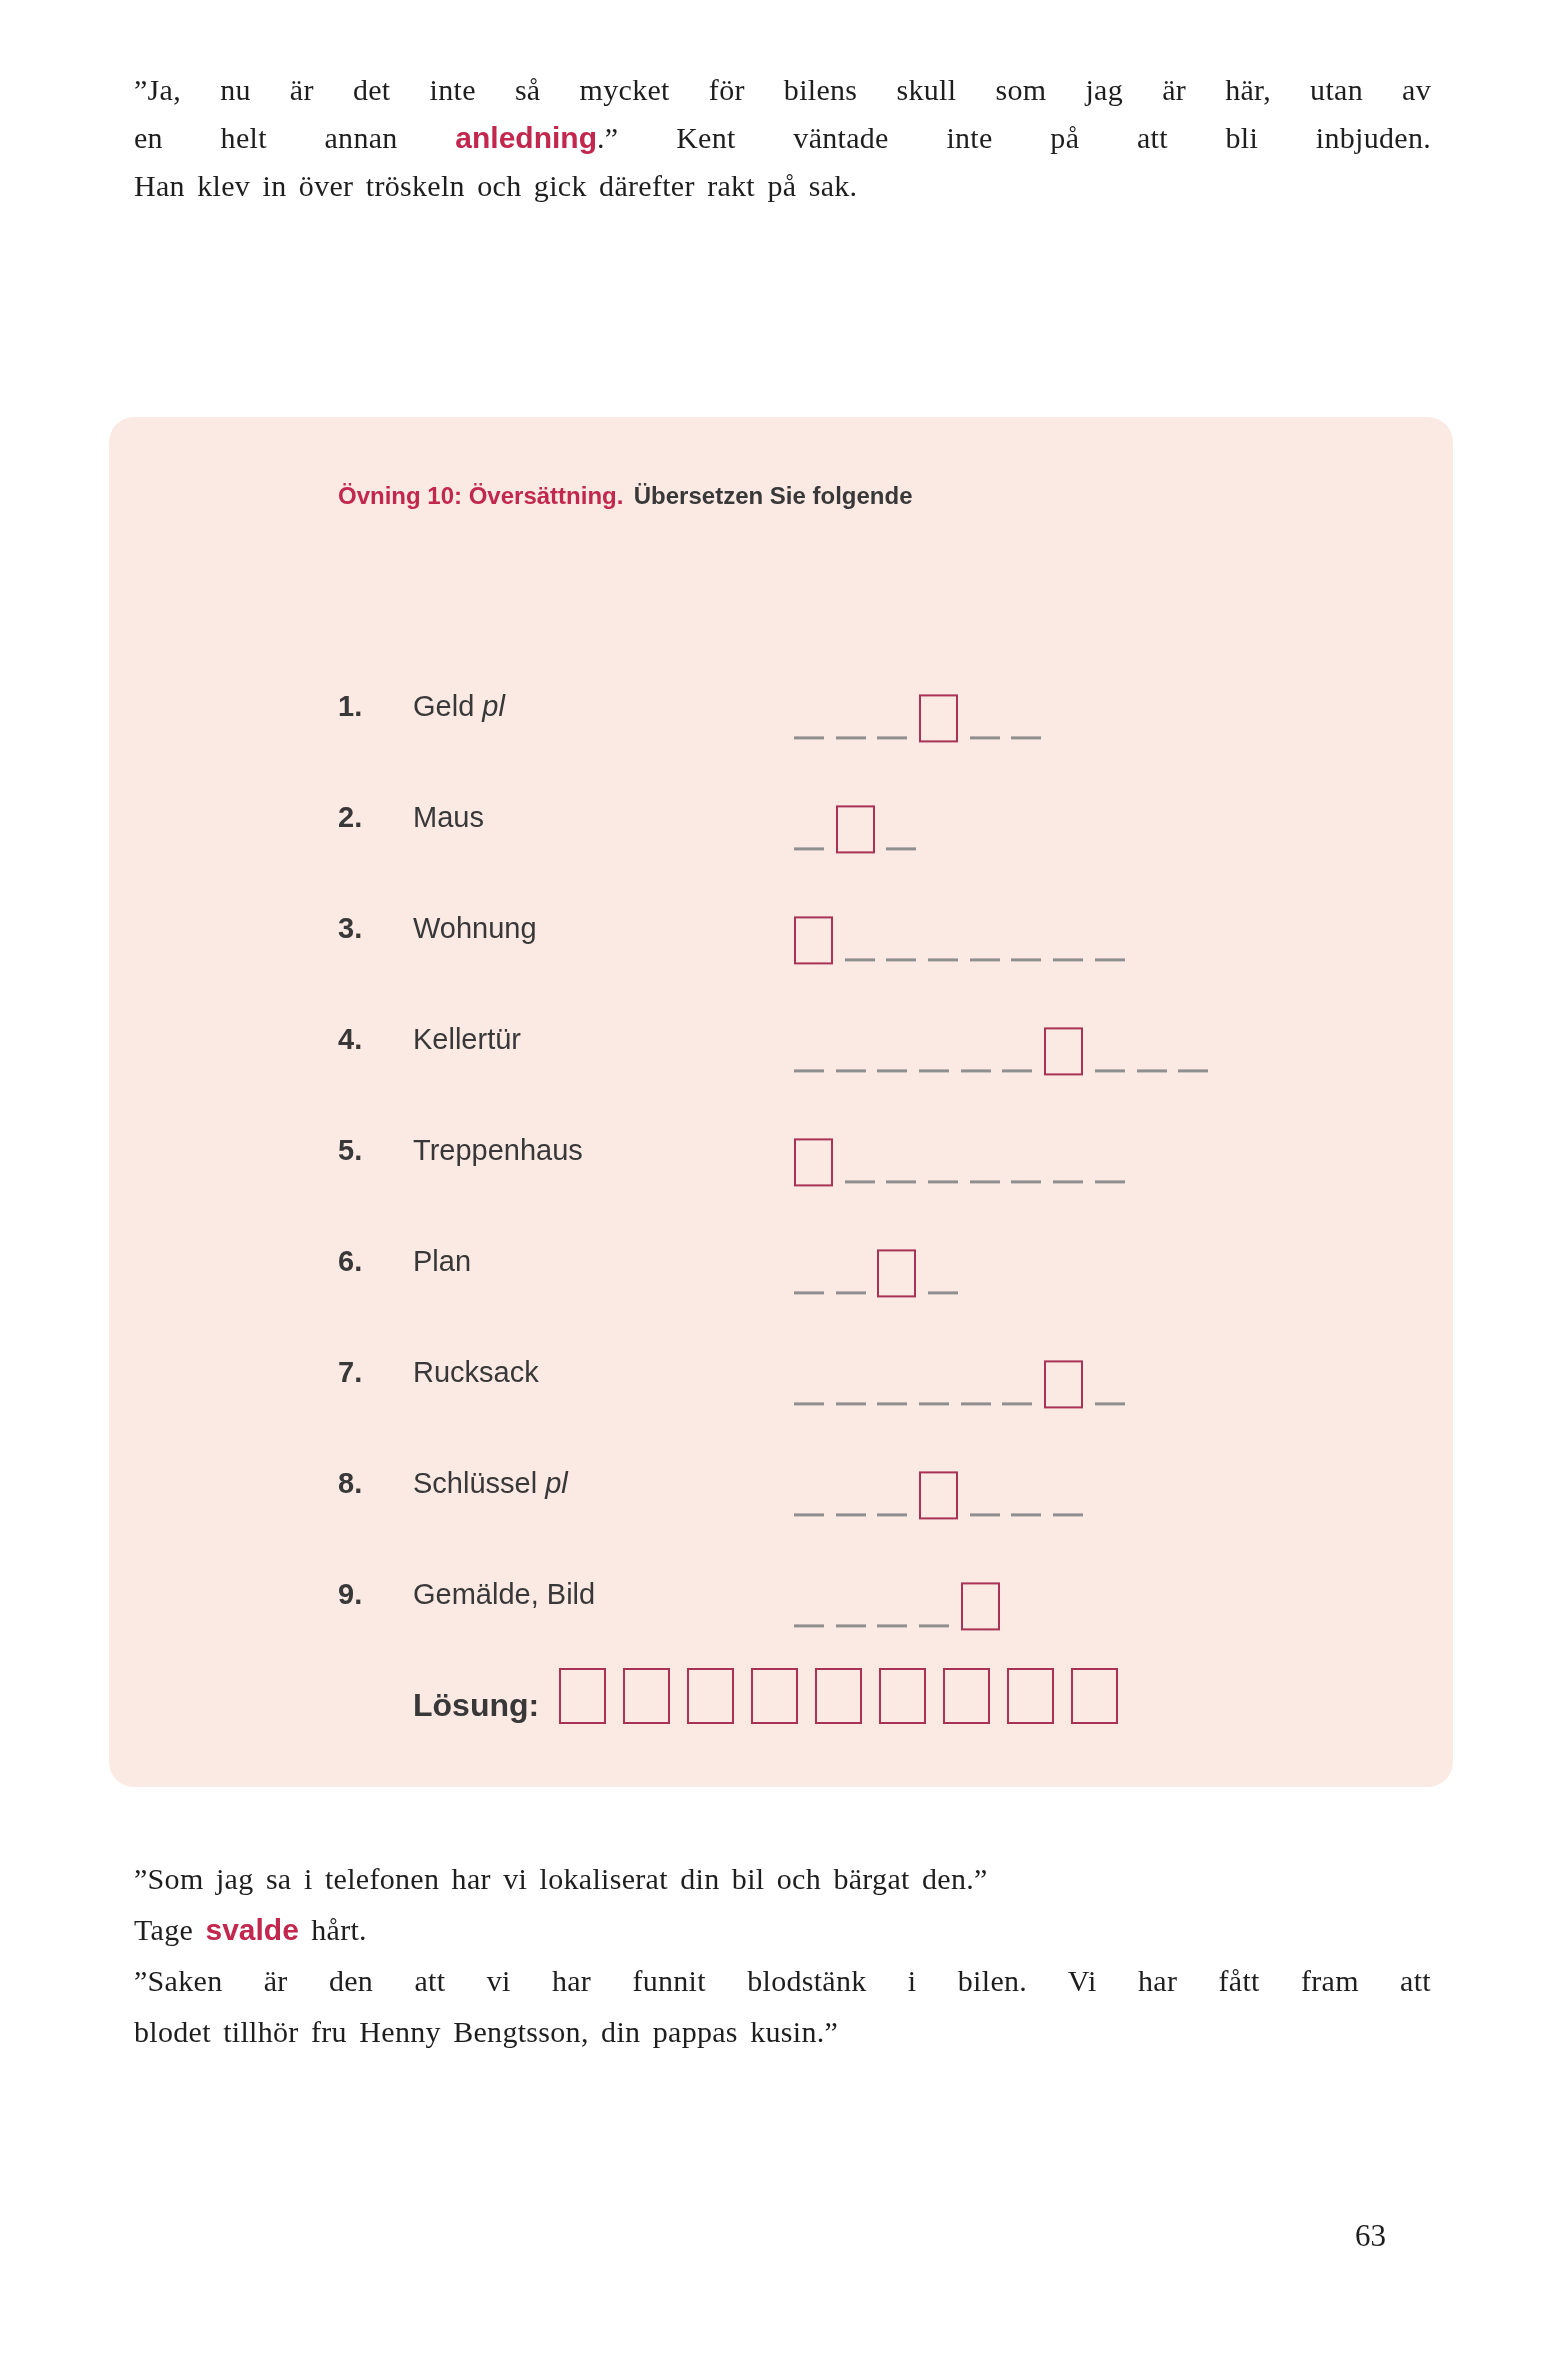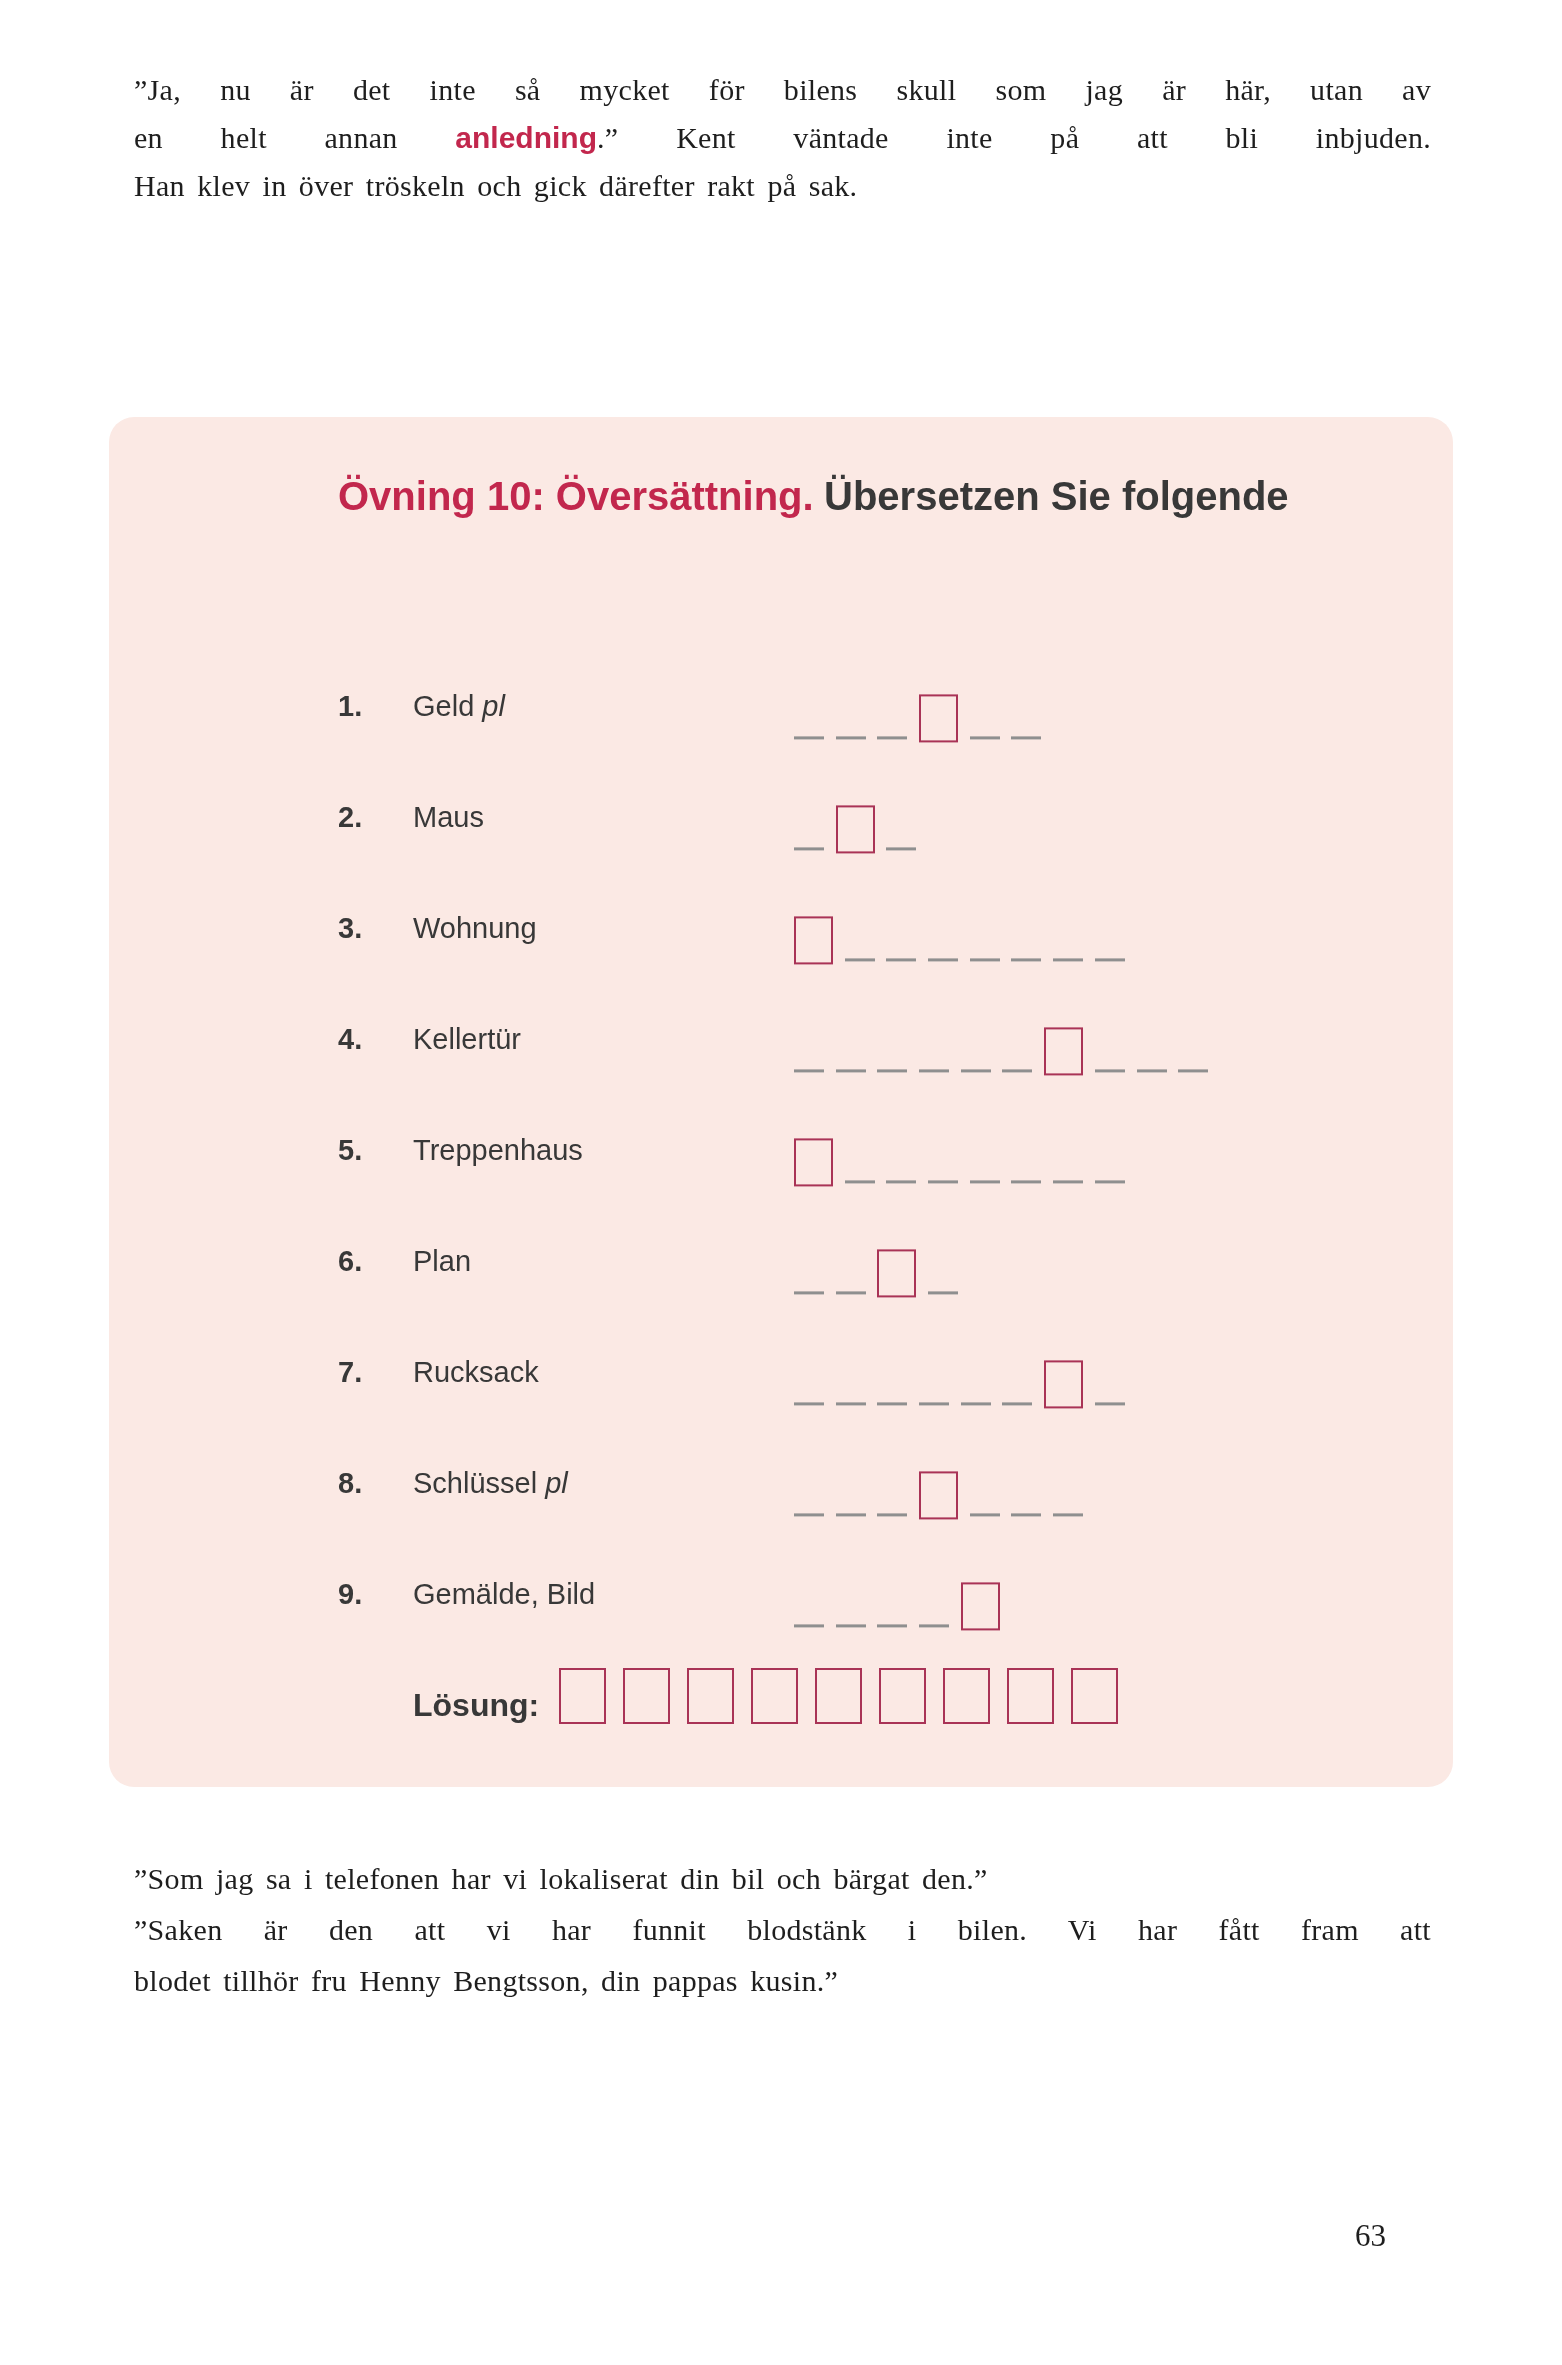--- a/index.html
+++ b/index.html
@@ -49,21 +49,21 @@
     border-radius:25px;
   }
   .ex-heading{
     position:absolute;
     left:229px;
     top:57px;
     margin:0;
     width:1055px;
     font-family:"Liberation Sans", sans-serif;
     font-weight:700;
-    font-size:40px;
+    font-size:24px;
     line-height:44px;
     color:var(--exercise-text,#383838);
   }
   .ex-title{ color:var(--accent,#c2274d); }
   .ex-instr{ margin-left:10.4px; }
 
   .ex-list{
     position:absolute;
     left:229px;
     top:234px;
@@ -281,19 +281,22 @@
       <span class="solution-box"></span>
       <span class="solution-box"></span>
     </div>
 </section>
 
 <div class="textblock dialogue">
     <div class="para">
       <div class="tline"><span>”Som jag sa i telefonen har vi lokaliserat din bil och bärgat den.”</span></div>
     </div>
     <div class="para">
+      <div class="tline"><span>Tage </span><span class="accent">svalde</span><span> hårt.</span></div>
+    </div>
+    <div class="para">
       <div class="tline"><span>”Saken är den att vi har funnit blodstänk i bilen. Vi har fått fram att</span></div>
       <div class="tline"><span>blodet tillhör fru Henny Bengtsson, din pappas kusin.”</span></div>
     </div>
   </div>
 
 <div class="page-number">63</div>
 
 
 </body></html>

